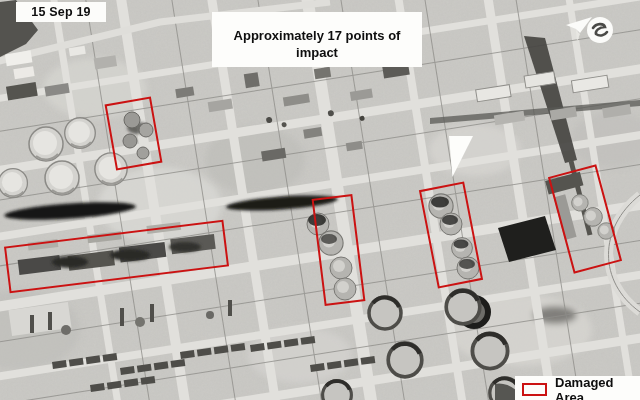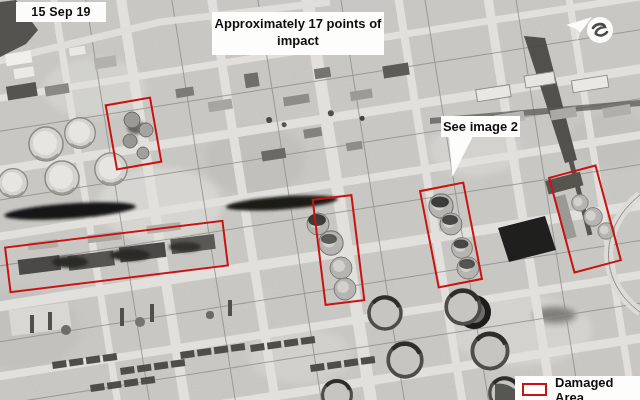--- a/index.html
+++ b/index.html
@@ -9,21 +9,21 @@
     -webkit-font-smoothing:antialiased;
   }
   .scene{position:absolute;left:0;top:0;}
   .ann{position:absolute;color:#0e0e0e;font-weight:700;}
   .date-label{
     left:16px;top:2px;width:90px;height:20px;background:#fcfcfa;
     display:flex;align-items:center;justify-content:center;
     font-size:12.5px;letter-spacing:.2px;
   }
   .title-box{
-    left:212px;top:12px;width:172px;padding:4px 0 5px;background:#fdfdfb;
+    left:212px;top:12px;width:210px;padding:16px 0 5px;background:#fdfdfb;
     text-align:center;font-size:13px;line-height:1.3;
   }
   .callout-box{
     left:441px;top:116px;width:79px;height:21px;background:#fdfdfb;
     display:flex;align-items:center;justify-content:center;font-size:13px;
   }
   .callout-arrow{
     position:absolute;left:449px;top:136px;width:24px;height:41px;
     background:#fdfdfb;
     clip-path:polygon(0 0,100% 0,14% 100%);
@@ -271,21 +271,20 @@
     <polygon points="0,2 16,0 38,30 26,44 0,57" fill="#54534f"></polygon>
     <path d="M 495 384 Q 505 382 516 390 L 516 400 L 495 400 Z" fill="#3a3936" opacity=".8"></path>
   </svg>
 
   <div class="ann date-label">15 Sep 19</div>
 
   <div class="ann title-box">
     <div>Approximately 17 points of impact</div>
   </div>
 
-  <div class="ann callout-box">See image 2</div>
   <div class="callout-arrow"></div>
 
   <div id="damage-layer">
       <div class="damage-box" style="left: 110px; top: 100px; width: 47px; height: 67px; transform: rotate(-10deg);"></div>
       <div class="damage-box" style="left: 6px; top: 233px; width: 221px; height: 47px; transform: rotate(-7deg);"></div>
       <div class="damage-box" style="left: 318px; top: 196px; width: 41px; height: 108px; transform: rotate(-7deg);"></div>
       <div class="damage-box" style="left: 428px; top: 185px; width: 46px; height: 100px; transform: rotate(-11deg);"></div>
       <div class="damage-box" style="left: 560px; top: 169px; width: 50px; height: 100px; transform: rotate(-15deg);"></div>
     </div>
 

